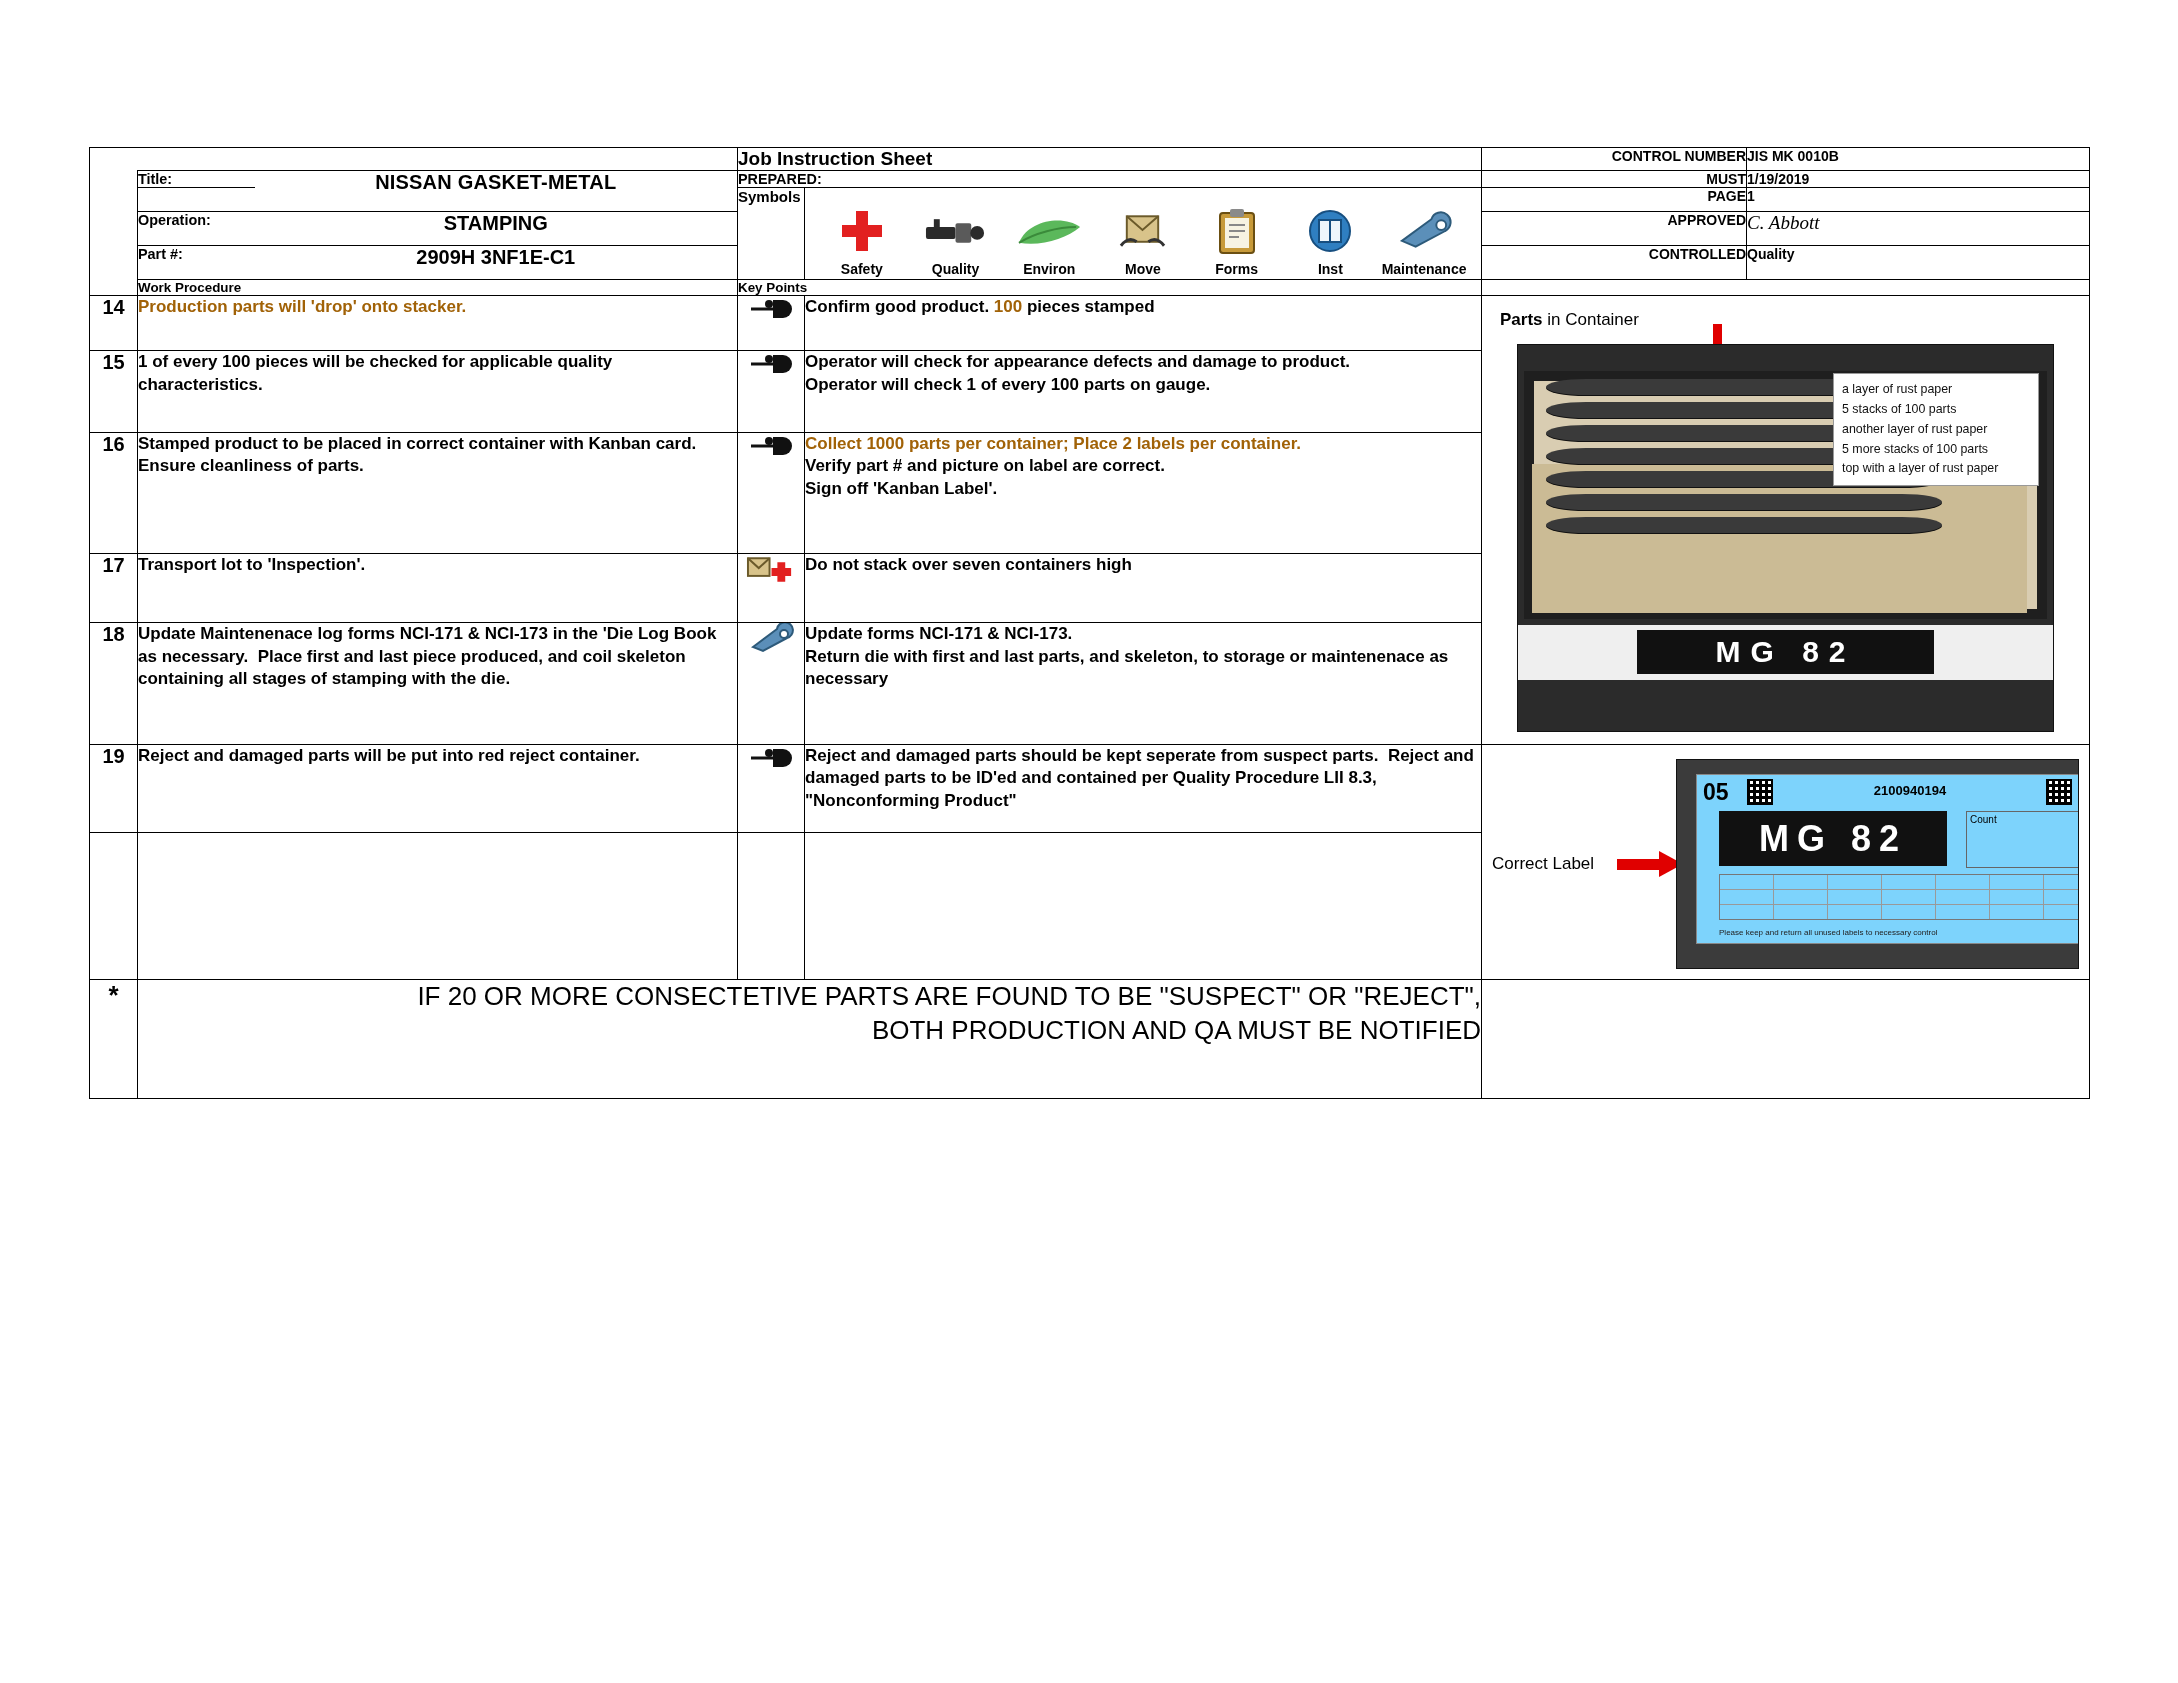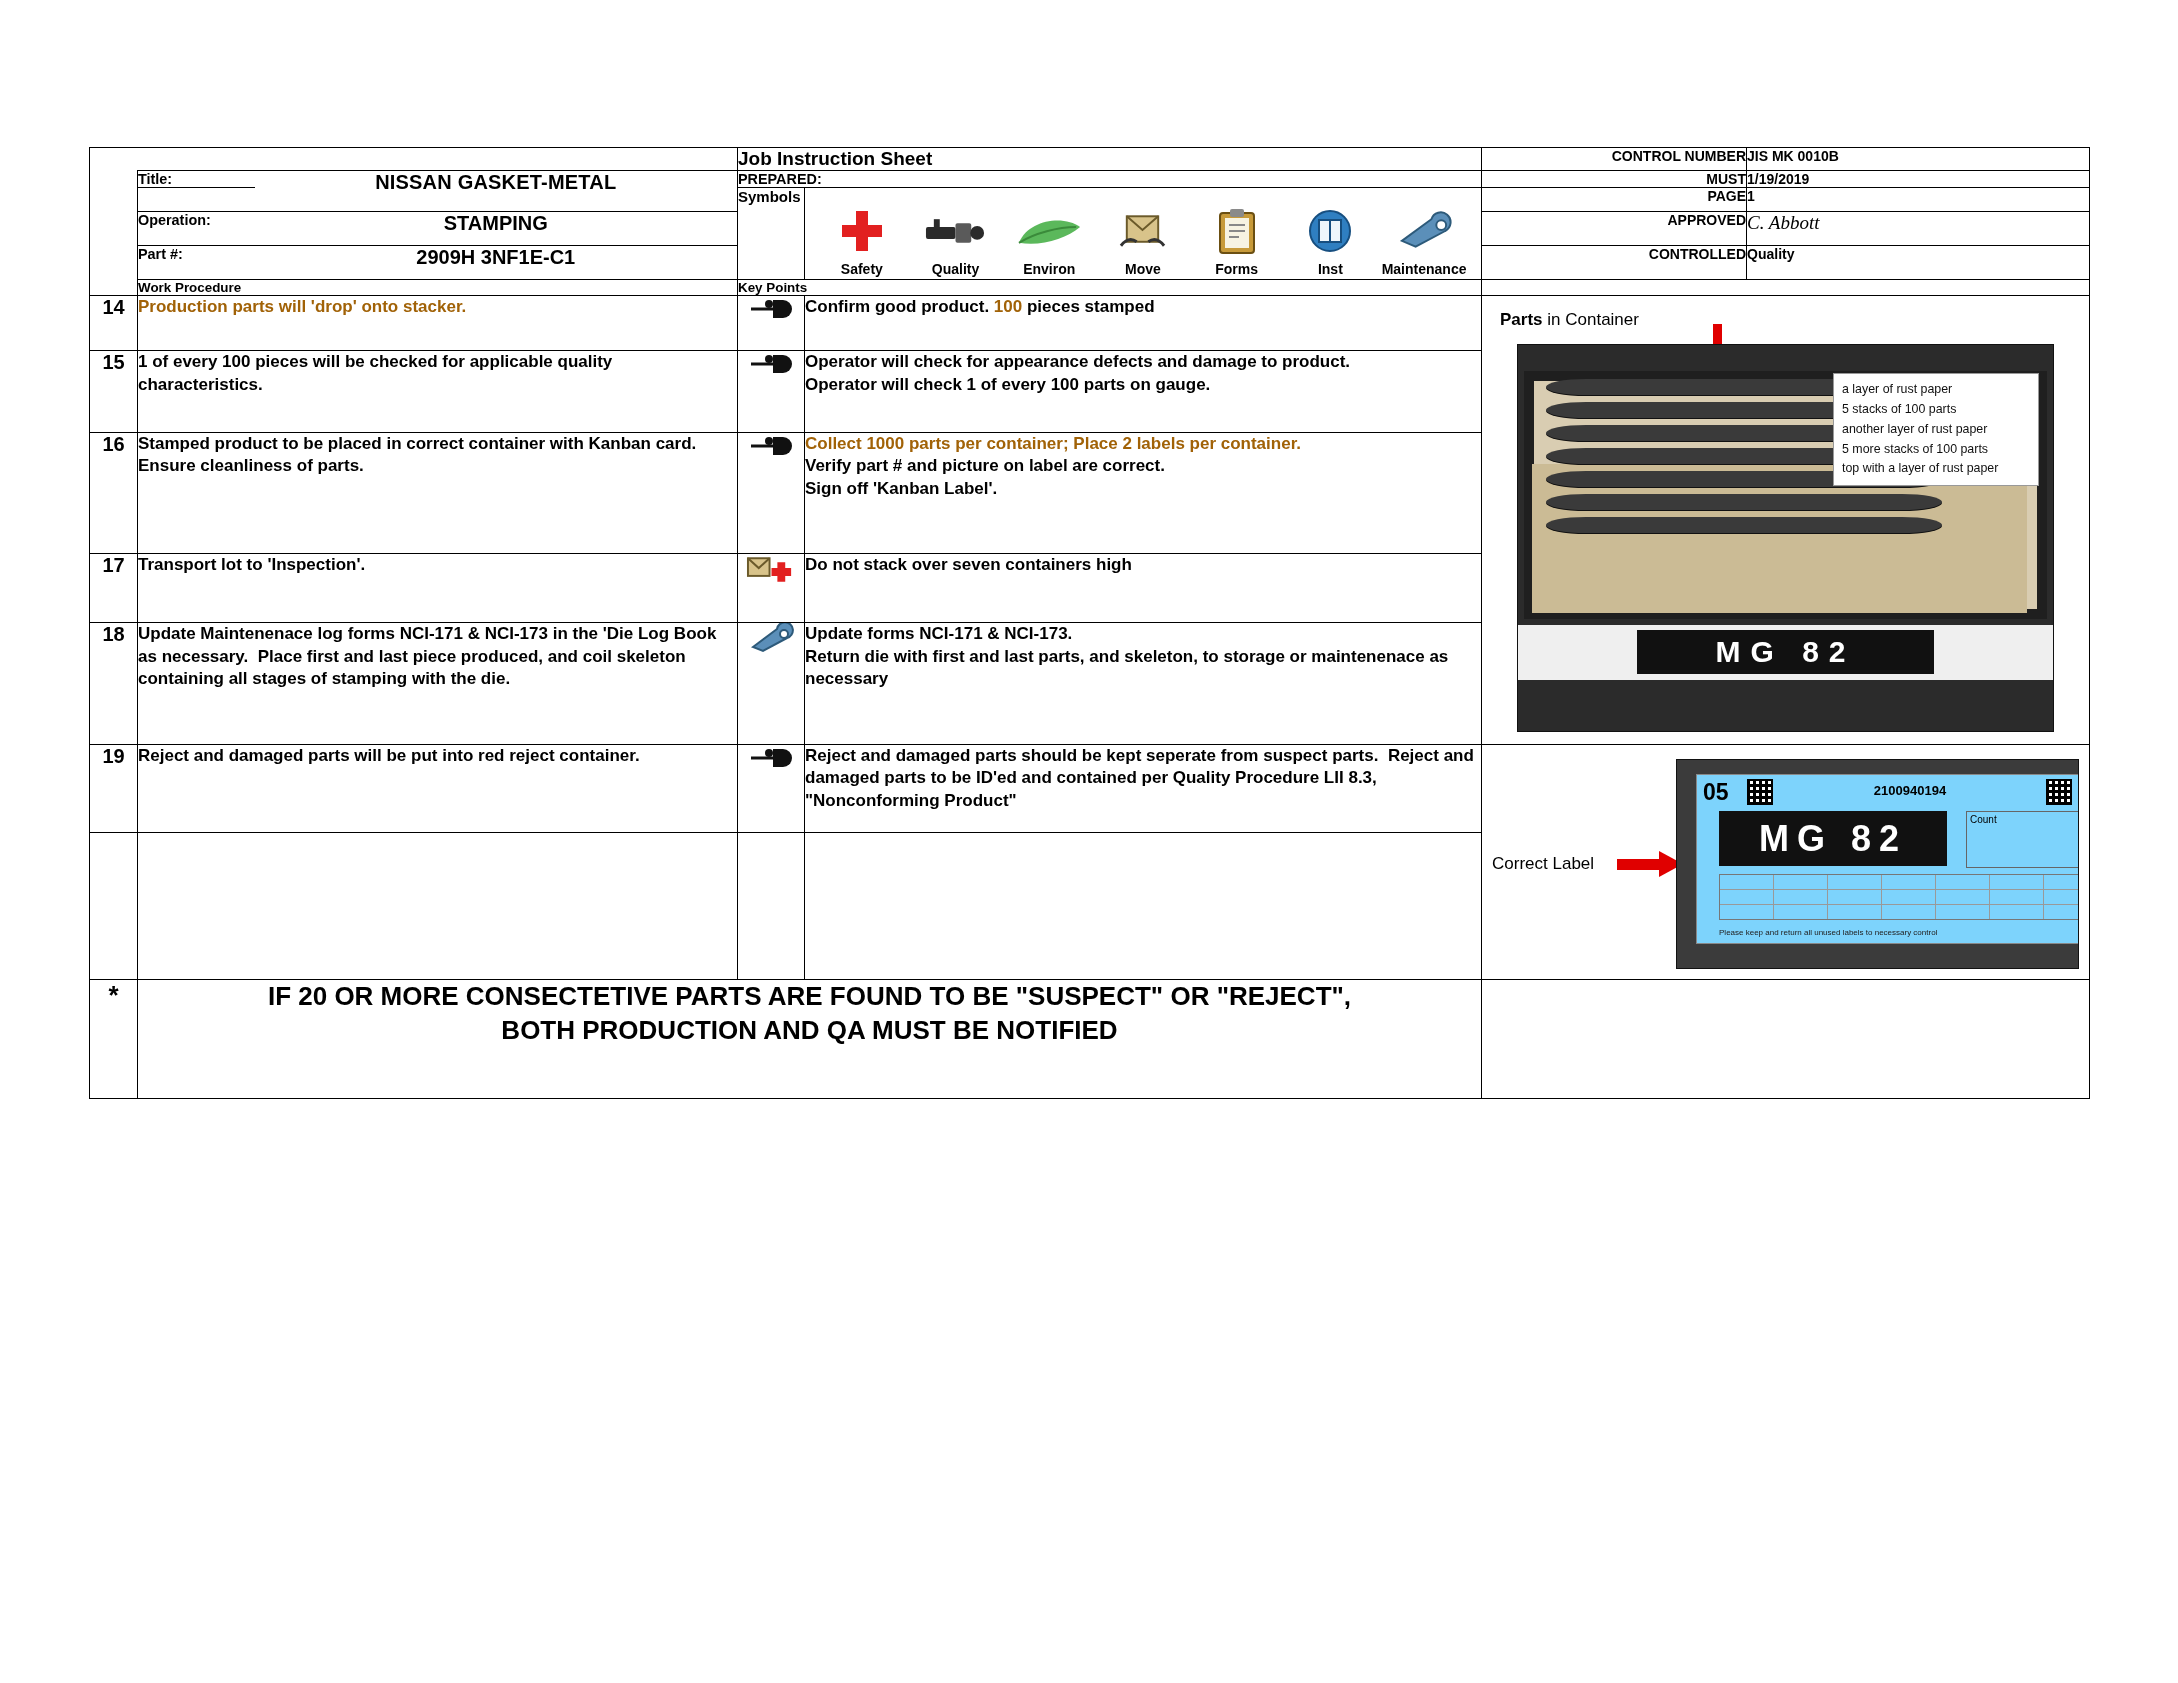--- a/index.html
+++ b/index.html
@@ -135,23 +135,23 @@
     line-height: 1.32;
     padding: 9px 8px 9px 10px;
   }
   .red { color: #a16207; }
   .icon-cell {
     text-align: center;
     vertical-align: middle;
     padding-top: 8px;
   }
   .footer-note {
-    text-align: center;
+    text-align: right;
     font-size: 26px;
-    font-weight: bold;
+    font-weight: normal;
     line-height: 1.3;
     padding: 18px 10px;
   }
   .star {
     text-align: center;
     font-size: 26px;
     font-weight: bold;
     vertical-align: middle;
   }
 

